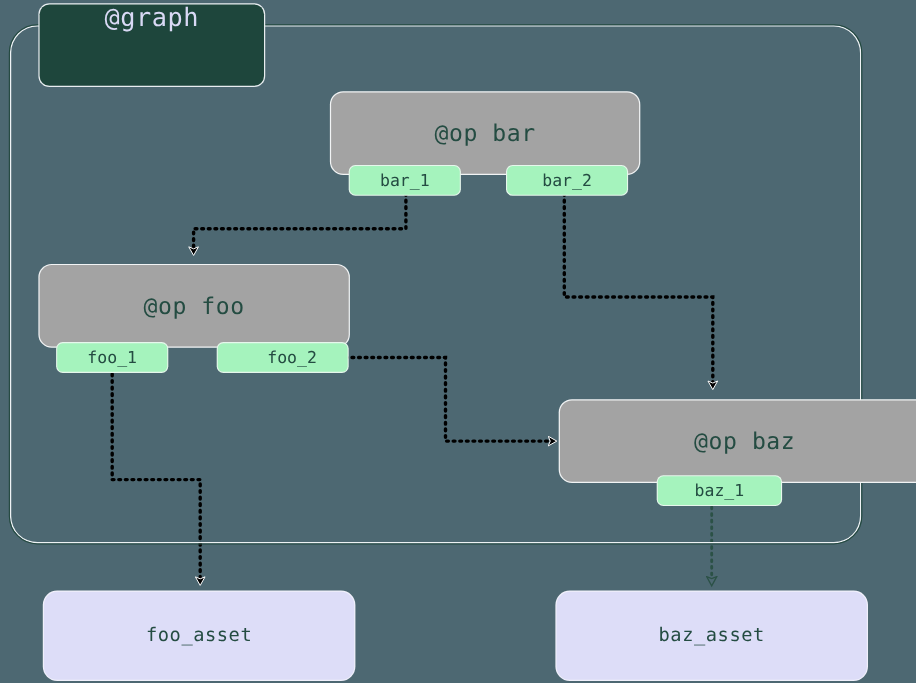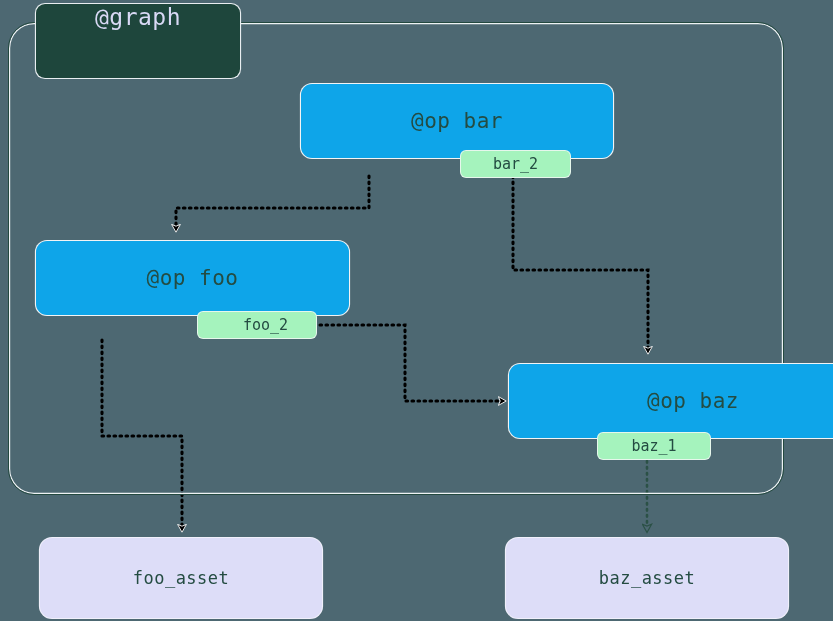--- a/index.html
+++ b/index.html
@@ -40,25 +40,24 @@
     align-items: flex-start;
     justify-content: center;
     font-size: 23px;
     letter-spacing: 0.5px;
     box-shadow: 0 0 0 1.1px #e9eef1;
     z-index: 6;
   }
   
   .op-node {
     position: absolute;
-    background: #0ea5e9;
+    background: #a3a3a3;
     border-radius: 11px;
     z-index: 4;
     box-shadow: 0 0 0 1.1px #f2f4f5;
-    padding-left: 32px;
   }
   .op-title {
     position: absolute;
     left: 0; right: 0;
     top: 0;
     height: 100%;
     display: flex;
     align-items: center;
     justify-content: center;
     color: #244c42;
@@ -131,26 +130,32 @@
 
   <div class="cluster" style="left:8px; top:22px; width:776px; height:473px;"></div>
 
   <div class="cluster-label" style="left:36px; top:4px; width:204px; height:74px;">
     <span>@graph</span>
   </div>
 
   <div class="op-node" style="left:301px; top:84px; width:280px; height:74px;">
     <div class="op-title">@op bar</div>
   </div>
+  <div class="port" style="left:318px; top:151px; width:100px; height:26px;">
+    <span>bar_1</span>
+  </div>
   <div class="port" style="left:461px; top:151px; width:109px; height:26px;">
     <span>bar_2</span>
   </div>
 
   <div class="op-node" style="left:36px; top:241px; width:281px; height:74px;">
     <div class="op-title">@op foo</div>
+  </div>
+  <div class="port" style="left:52px; top:312px; width:100px; height:26px;">
+    <span>foo_1</span>
   </div>
   <div class="port" style="left:198px; top:312px; width:101px; height:26px;padding-left:17px;">
     <span>foo_2</span>
   </div>
 
   <div class="op-node" style="left:509px; top:364px; width:336px; height:74px;">
     <div class="op-title">@op baz</div>
   </div>
   <div class="port" style="left:598px; top:433px; width:112px; height:26px;">
     <span>baz_1</span>

